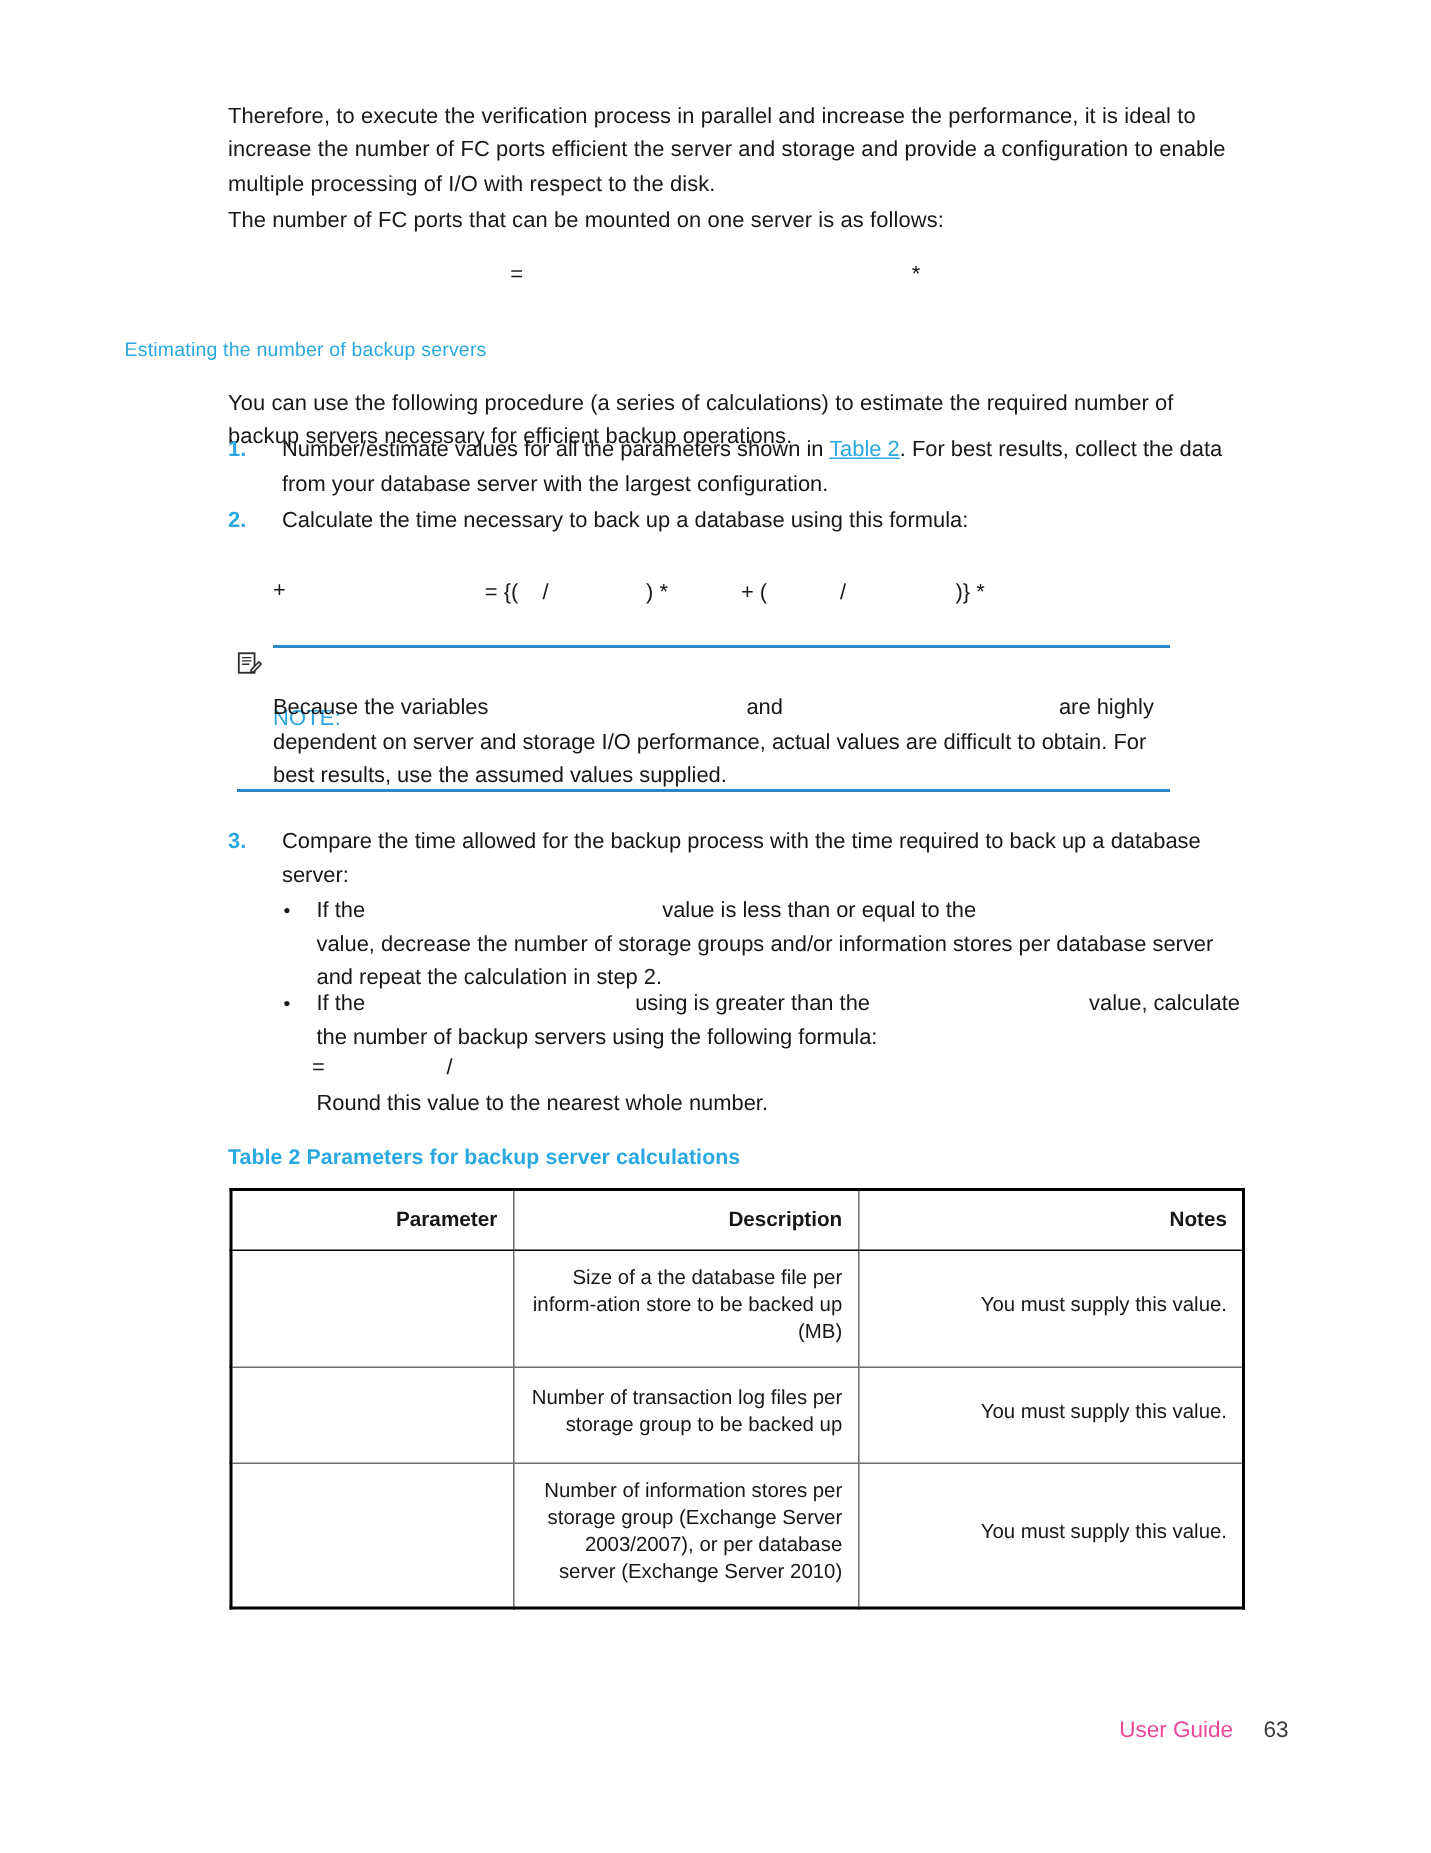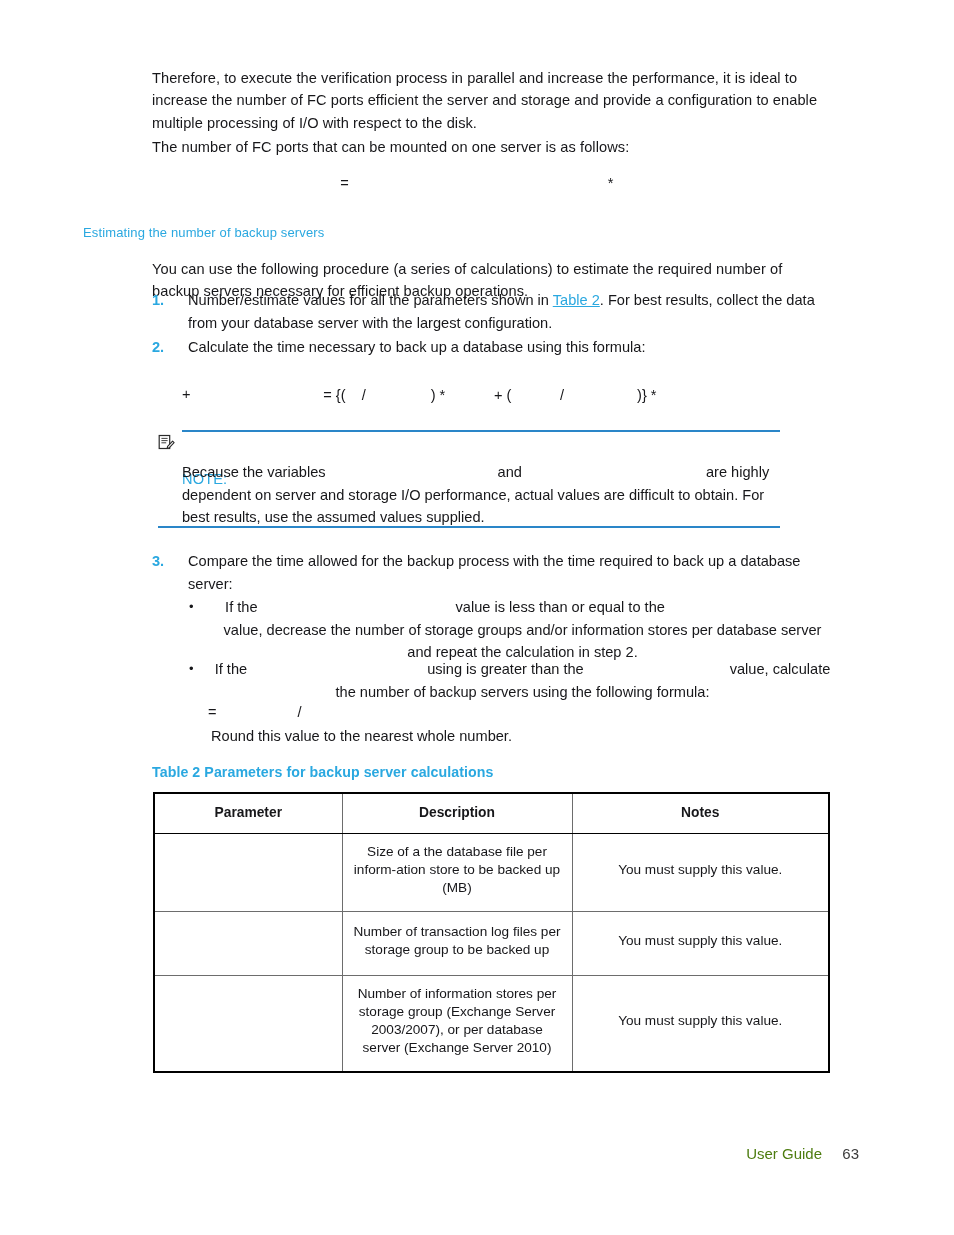--- a/index.html
+++ b/index.html
@@ -102,21 +102,20 @@
     top: 0;
     font-size: 13px;
     line-height: 22.6px;
     color: #17171a;
   }
   .bullet-body {
     margin-left: 22px;
     font-size: 14.6px;
     line-height: 22.6px;
     color: #17171a;
-    text-align: center;
   }
   #bullet-1 { left: 189px; top: 596px; width: 645px; }
   #bullet-2 { left: 189px; top: 658px; width: 645px; }
 
   #round-note {
     position: absolute;
     left: 211px;
     top: 725px;
     font-size: 14.6px;
     line-height: 22.6px;
@@ -194,21 +193,21 @@
   #params-table col.c-notes { width: 257px; }
 
   #params-table th,
   #params-table td {
     border: 1px solid #6d6d6d;
     vertical-align: middle;
     padding: 9px 10px 14px 10px;
     font-size: 13.6px;
     line-height: 18px;
     color: #17171a;
-    text-align: center;
+    text-align: right;
   }
   #params-table thead th {
     font-weight: 700;
     font-size: 13.8px;
     padding-top: 10px;
     padding-bottom: 11px;
   }
   
   #params-table { border: 2.5px solid #000; }
   #params-table thead tr th { border-bottom: 1.6px solid #000; }
@@ -226,21 +225,21 @@
     top: 1143px;
     width: 954px;
     height: 24px;
   }
   #footer-guide {
     position: absolute;
     right: 132px;
     top: 0;
     font-size: 15px;
     line-height: 22px;
-    color: #4d7c0f;
+    color: #ec4899;
   }
   #footer-page {
     position: absolute;
     right: 95px;
     top: 0;
     font-size: 15px;
     line-height: 22px;
     color: #3c3c3c;
   }
 </style>

